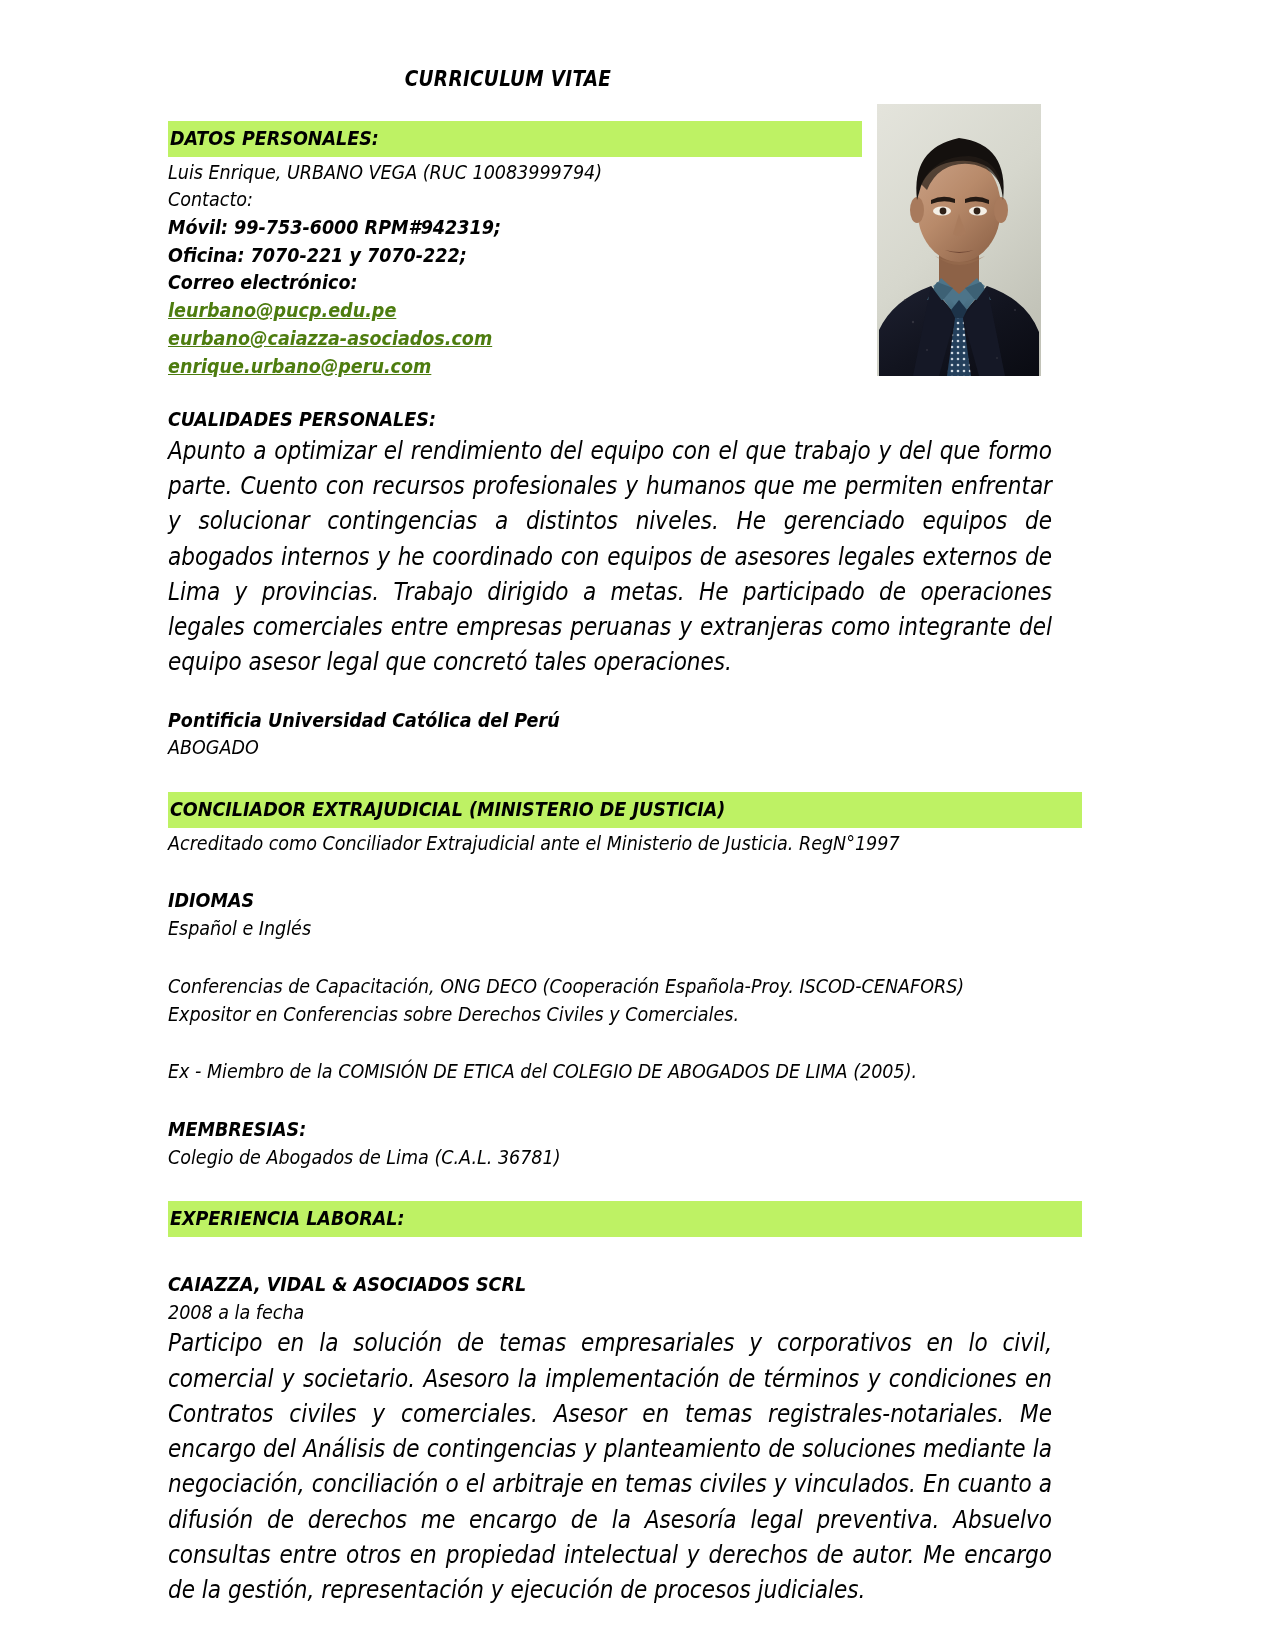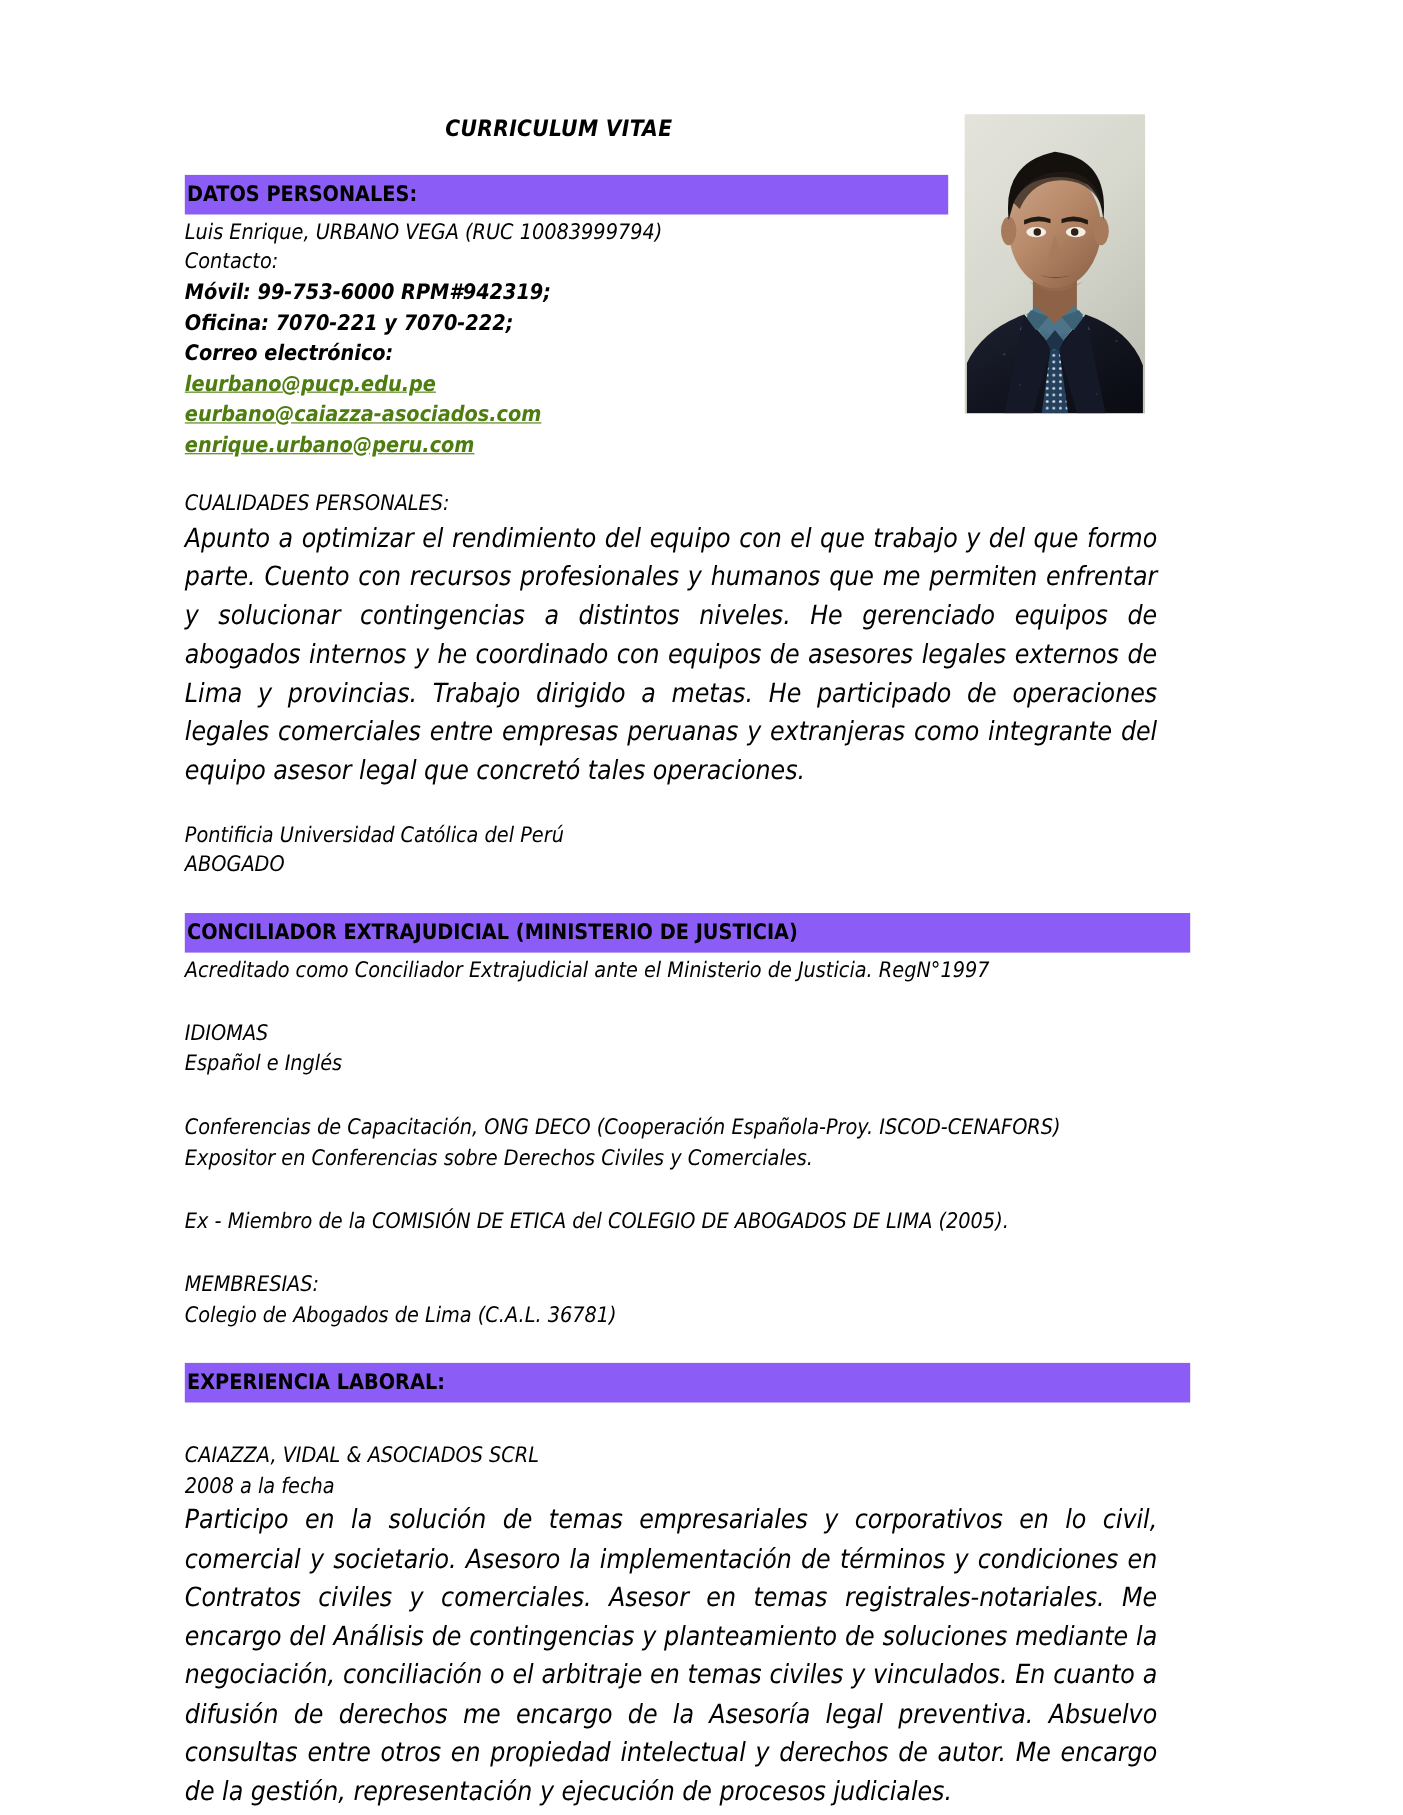--- a/index.html
+++ b/index.html
@@ -44,42 +44,43 @@
   }
   .photo-wrap svg { display: block; }
 
   
   .doc-title {
     text-align: center;
     font-style: italic;
     font-weight: bold;
     font-size: 20.5px;
     letter-spacing: 0.3px;
-    padding-top: 105px;
+    padding-top: 67px;
     margin: 0 0 0 0;
     width: 660px;
     margin-left: 10px;
   }
 
   
   .bar {
-    background: #8b5cf6;
+    background: #bef264;
+    font-style: italic;
     font-weight: bold;
     font-size: 19.5px;
     line-height: 1.42;
     padding: 4px 0 4px 2px;
     box-sizing: border-box;
   }
   .bar.narrow { width: 694px; }
   .bar.wide   { width: 914px; }
 
   
   .head {
     font-style: italic;
-    font-weight: normal;
+    font-weight: bold;
     font-size: 19.5px;
     line-height: 1.42;
     margin: 0;
   }
 
   .line {
     font-style: italic;
     font-size: 19.5px;
     line-height: 1.42;
     margin: 0;

